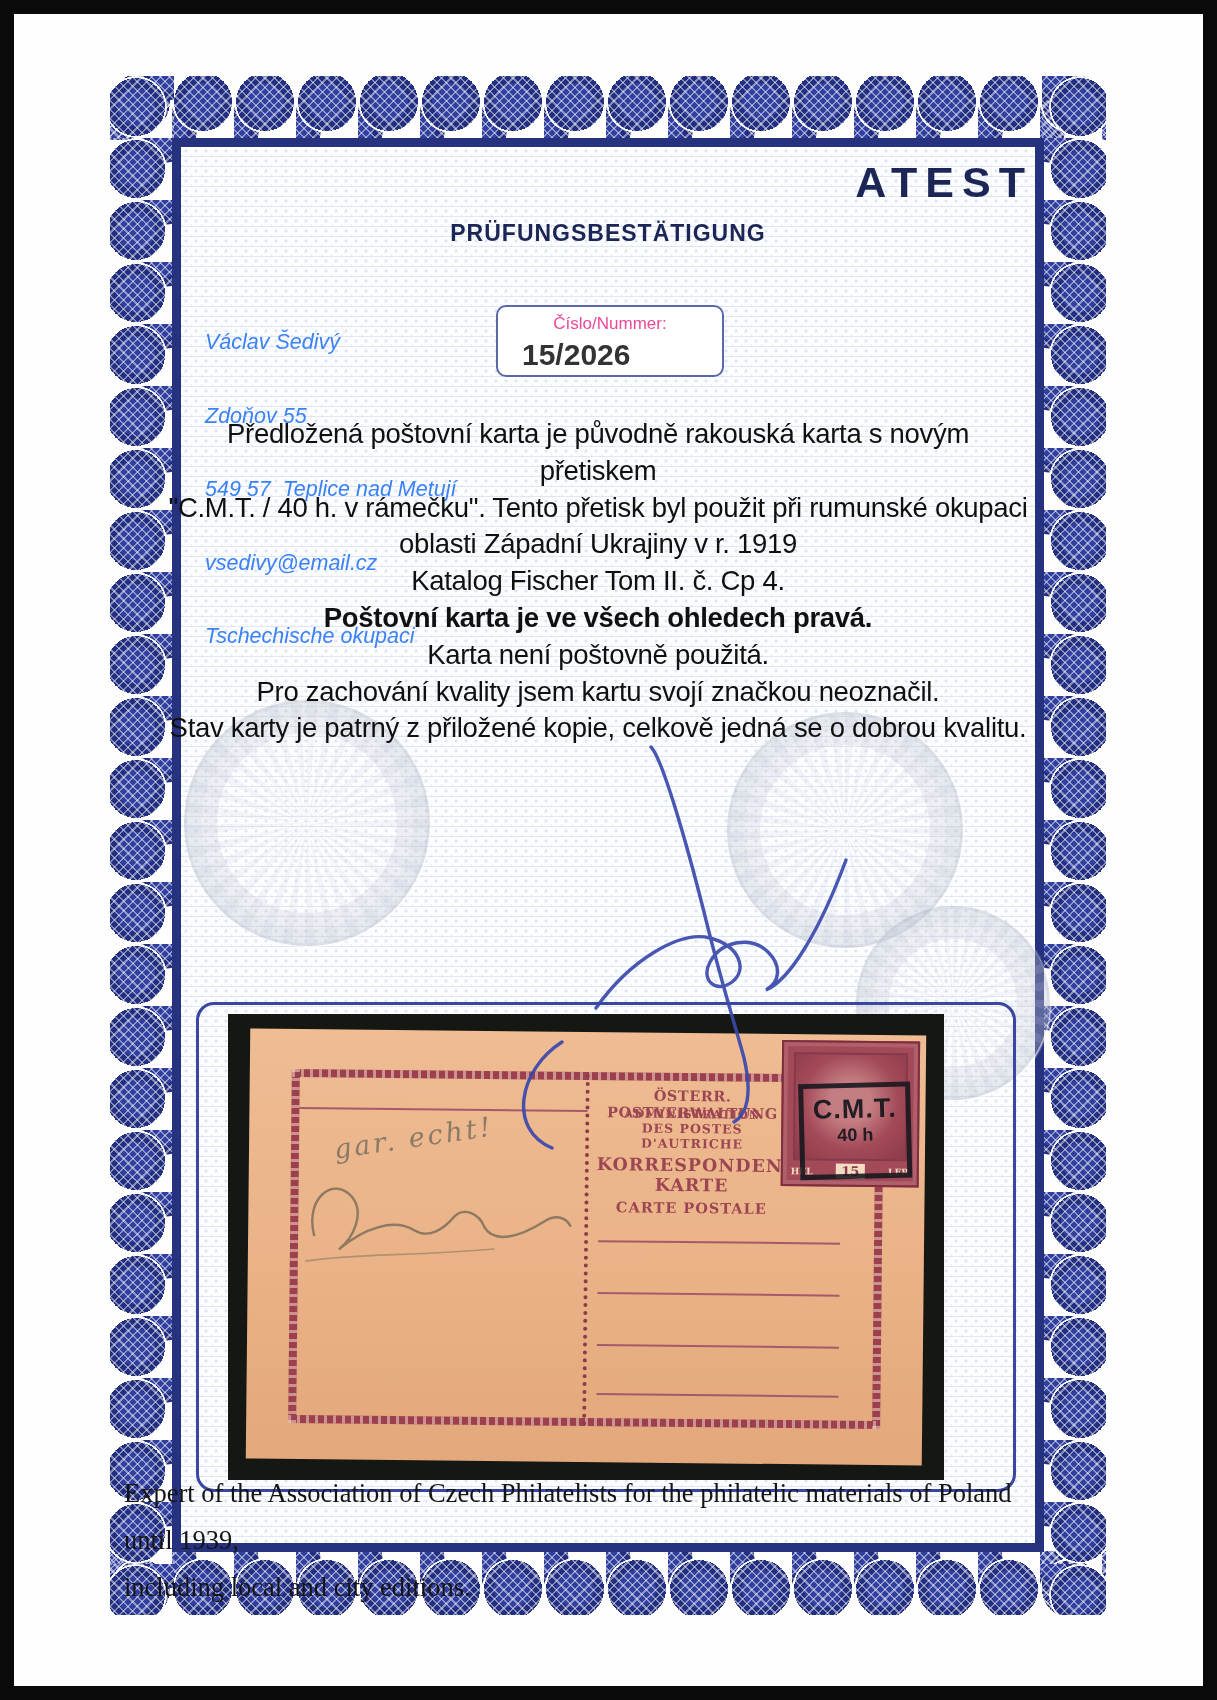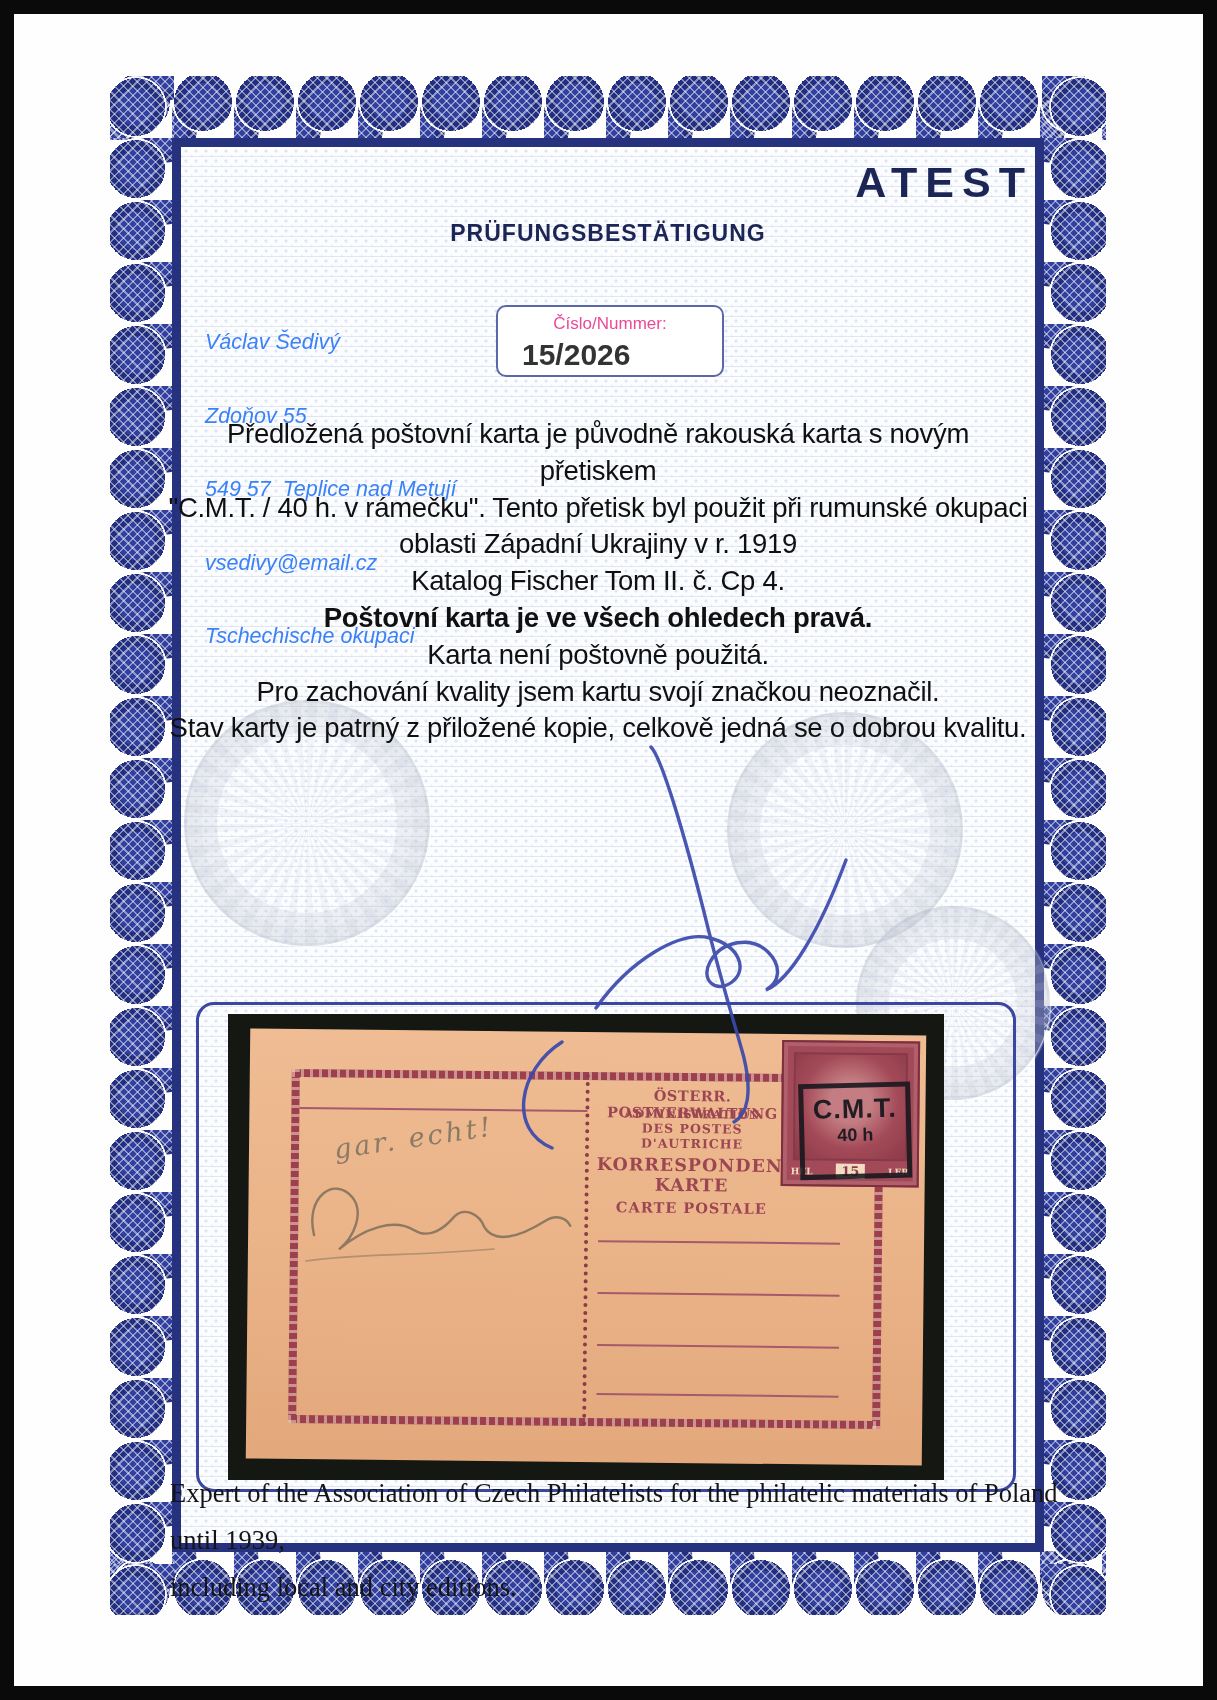--- a/index.html
+++ b/index.html
@@ -123,21 +123,21 @@
     font-family:"DejaVu Serif",serif;font-size:9px;font-weight:bold;}
   .stamp-band .v{background:#f3ddc2;color:#8d3a49;font-size:13px;padding:0 5px;line-height:15px;}
   .overprint{position:absolute;left:16px;top:40px;width:102px;height:86px;z-index:4;
     border:5px solid rgba(20,22,28,.88);transform:rotate(-2deg);text-align:center;
     color:rgba(20,22,28,.92);font-family:"Liberation Sans",sans-serif;}
   .op1{margin-top:6px;font-size:27px;font-weight:bold;letter-spacing:1px;}
   .op2{font-size:18px;font-weight:bold;}
 
   
   .footer{position:absolute;left:124px;top:1470px;width:920px;z-index:8;
-    font-family:"Liberation Serif",serif;font-size:26.5px;line-height:47px;color:#141414;margin-left:46px;}
+    font-family:"Liberation Serif",serif;font-size:26.5px;line-height:47px;color:#141414;}
 </style>
 </head>
 <body>
 
 <div class="canvas">
   <div class="paper"></div>
 
   <div class="gb gb-top" style="left:110px;top:76px;width:996px;height:64px;"></div>
   <div class="gb gb-bottom" style="left:110px;top:1551px;width:996px;height:64px;"></div>
   <div class="gb gb-left" style="left:110px;top:76px;width:64px;height:1539px;"></div>

